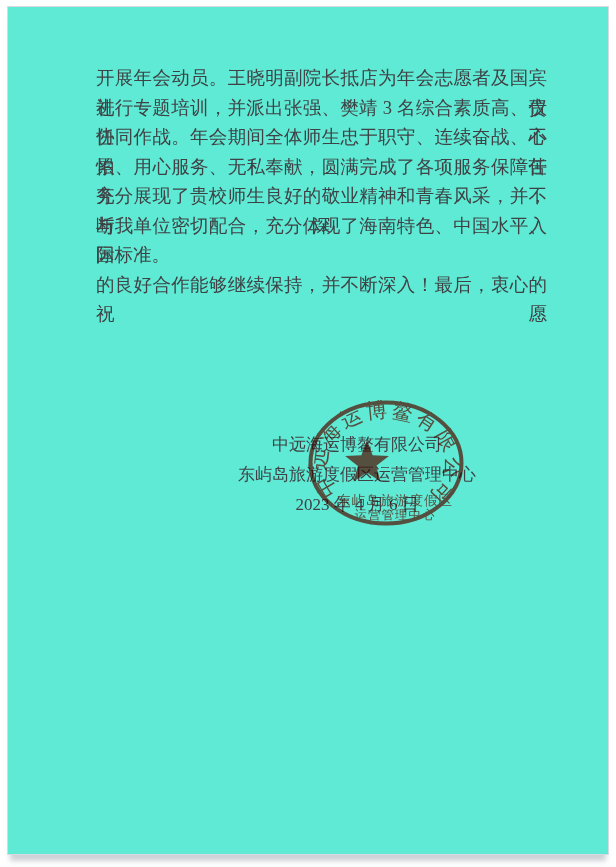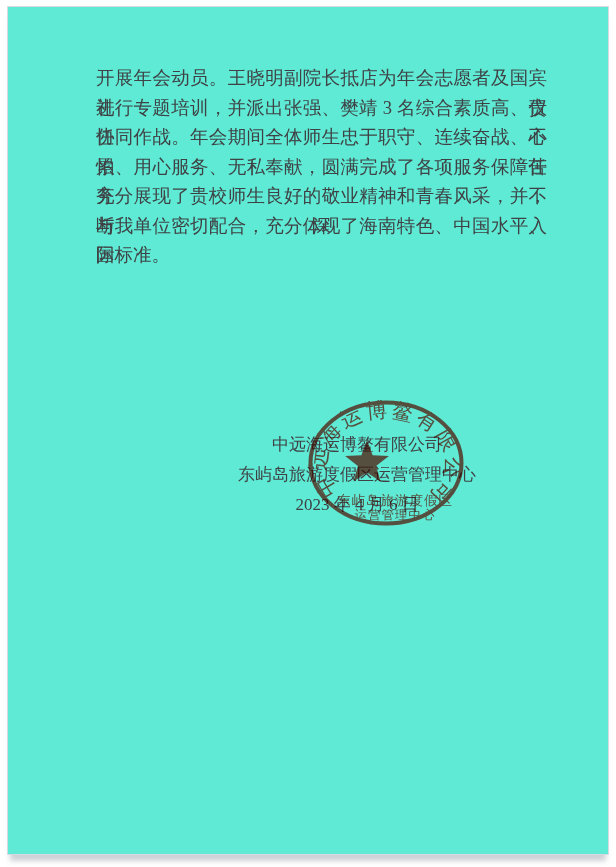--- a/index.html
+++ b/index.html
@@ -93,20 +93,21 @@
   <div class="page">
 
     <div class="body-text">
       <div class="line">开展年会动员。王晓明副院长抵店为年会志愿者及国宾礼仪</div>
       <div class="line">进行专题培训，并派出张强、樊靖 3 名综合素质高、责任心</div>
       <div class="line">协同作战。年会期间全体师生忠于职守、连续奋战、不怕苦</div>
       <div class="line">累、用心服务、无私奉献，圆满完成了各项服务保障任务，</div>
       <div class="line">充分展现了贵校师生良好的敬业精神和青春风采，并不断深入</div>
       <div class="line">与我单位密切配合，充分体现了海南特色、中国水平、国</div>
       <div class="line last">际标准。</div>
+      <div class="line">的良好合作能够继续保持，并不断深入！最后，衷心的祝愿</div>
     </div>
 
     <div class="signature">
       <div class="sig-line">中远海运博鳌有限公司</div>
       <div class="sig-line">东屿岛旅游度假区运营管理中心</div>
       <div class="sig-line">2023 年 4 月 6 日</div>
     </div>
 
     <div class="seal">
       <svg viewBox="0 0 158 126" xmlns="http://www.w3.org/2000/svg">

